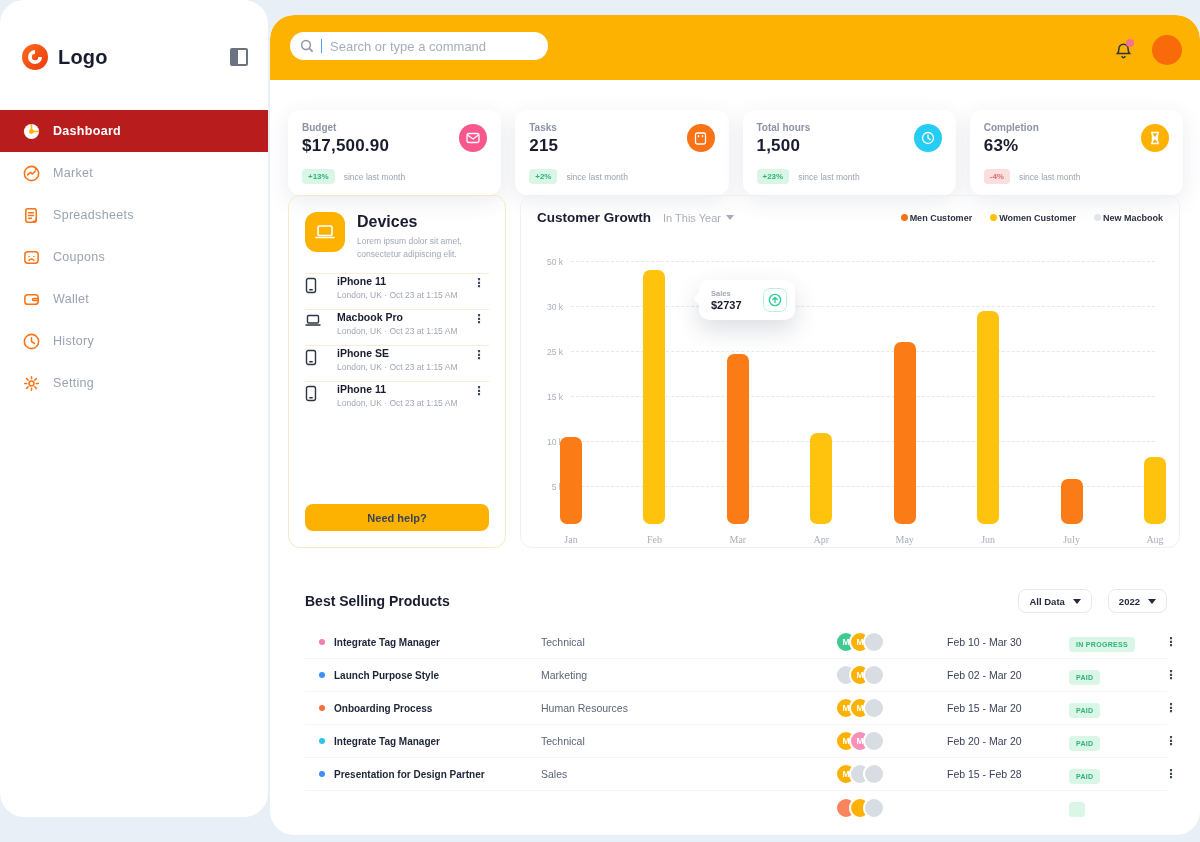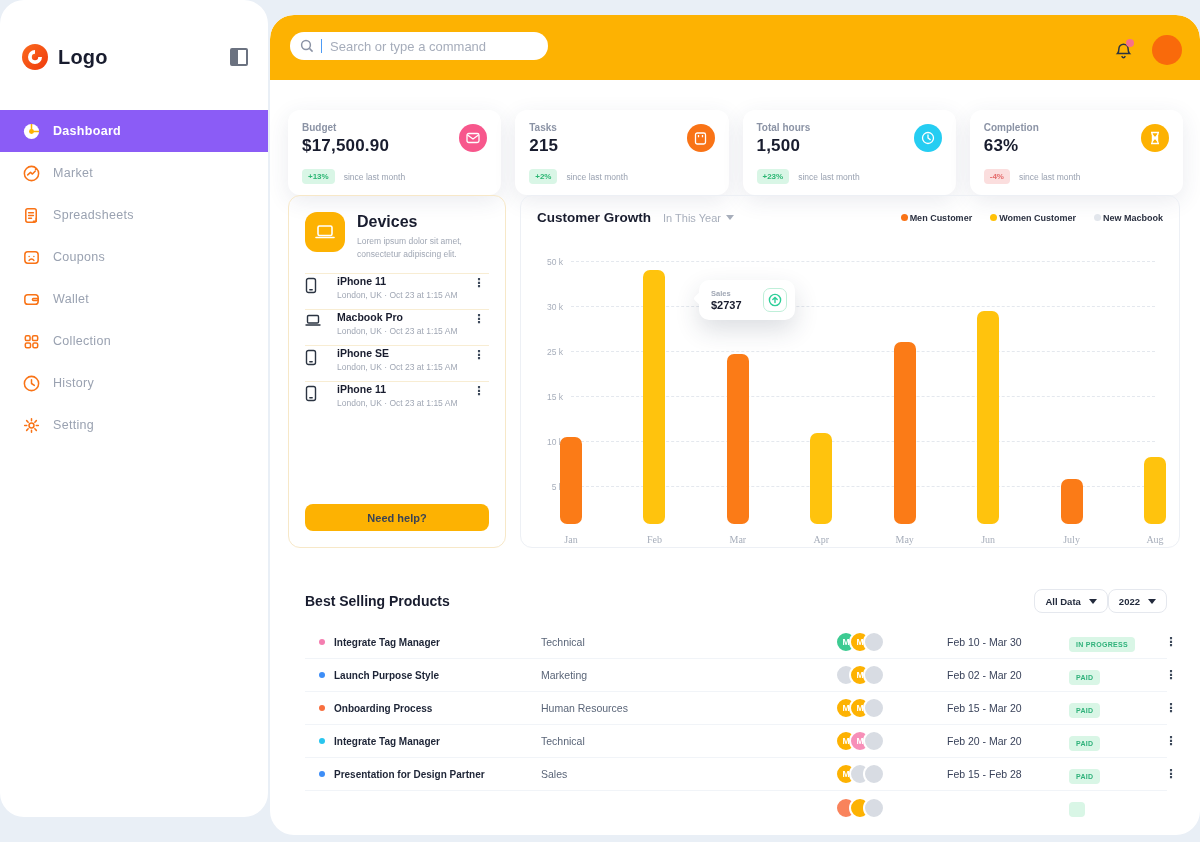--- a/index.html
+++ b/index.html
@@ -10,21 +10,21 @@
   .sidebar { position:absolute; left:0; top:15; width:268px; height:817px; background:#fff; border-radius:24px; z-index:2; }
   .logo-row { display:flex; align-items:center; padding:42px 20px 0 20px; }
   .logo-mark { width:30px; height:30px; flex:0 0 30px; }
   .logo-text { font-size:20px; font-weight:bold; margin-left:8px; letter-spacing:.2px; }
   .collapse-btn { margin-left:auto; width:18px; height:18px; border:2px solid #6B7280; border-radius:2px; position:relative; cursor:pointer; }
   .collapse-btn::before { content:""; position:absolute; left:0; top:0; bottom:0; width:6px; background:#6B7280; }
   .nav { margin-top:38px; }
   .nav-item { display:flex; align-items:center; height:42px; padding-left:22px; cursor:pointer; }
   .nav-item .nav-ic { width:19px; height:19px; flex:0 0 19px; display:flex; align-items:center; justify-content:center; }
   .nav-item .nav-label { margin-left:12px; font-size:12.5px; color:#9AA2B1; letter-spacing:.3px; }
-  .nav-item.active { background:#8b5cf6; }
+  .nav-item.active { background:#b91c1c; }
   .nav-item.active .nav-label { color:#fff; font-weight:bold; }
 
   
   .main { position:absolute; left:270px; top:15px; right:0; height:820px; background:#fff; border-radius:24px 24px 24px 24px; overflow:hidden; }
   .topbar { position:absolute; left:0; right:0; top:0; height:65px; background:#FDB202; border-radius:24px 24px 0 0; }
   .search-pill { position:absolute; left:20px; top:17px; width:258px; height:28px; background:#fff; border-radius:14px; display:flex; align-items:center; padding:0 10px; }
   .search-pill input { border:none; outline:none; flex:1; font-size:13px; color:#333; background:transparent; padding-left:8px; font-family:inherit; }
   .search-pill input::placeholder { color:#A6ADBB; }
   .search-caret { width:1px; height:14px; background:#4D9BF5; margin-left:7px; }
   .bell-wrap { position:absolute; right:68px; top:27px; cursor:pointer; }
@@ -78,21 +78,21 @@
   .tooltip { position:absolute; left:128px; top:24px; width:96px; height:40px; background:#fff; border-radius:10px; box-shadow:0 10px 24px rgba(35,48,74,.16); display:flex; align-items:center; padding:0 8px 0 12px; z-index:3; }
   .tooltip::before { content:""; position:absolute; left:-4px; top:14px; width:9px; height:9px; background:#fff; transform:rotate(45deg); border-radius:2px; }
   .tt-label { font-size:7.5px; color:#A0A7B4; font-weight:bold; }
   .tt-value { font-size:11px; font-weight:bold; margin-top:1px; }
   .tt-ic { margin-left:auto; width:24px; height:24px; border:1.5px solid #BFEFD9; border-radius:7px; display:flex; align-items:center; justify-content:center; }
 
   
   .products { position:absolute; left:18px; right:20px; top:560px; bottom:0; }
   .prod-head { display:flex; align-items:center; padding:14px 13px 0 17px; }
   .prod-title { font-size:14px; font-weight:bold; }
-  .filter-btn { display:flex; align-items:center; gap:8px; background:#fff; border:1px solid #E5E8EE; border-radius:8px; height:24px; padding:0 10px; font-size:9.5px; font-weight:bold; color:#222A3C; cursor:pointer; margin-left:0; font-family:inherit; }
+  .filter-btn { display:flex; align-items:center; gap:8px; background:#fff; border:1px solid #E5E8EE; border-radius:8px; height:24px; padding:0 10px; font-size:9.5px; font-weight:bold; color:#222A3C; cursor:pointer; margin-left:16px; font-family:inherit; }
   .filter-btn:first-of-type { margin-left:auto; }
   .table { margin:13px 13px 0 17px; }
   .thead { display:grid; grid-template-columns:222px 294px 112px 122px 78px 34px; align-items:center; background:#FBE7B2; border-radius:6px; height:28px; padding:0 14px; }
   .th { font-size:8px; font-weight:bold; color:#454D5F; letter-spacing:.5px; }
   .trow { display:grid; grid-template-columns:222px 294px 112px 122px 78px 34px; align-items:center; height:33px; padding:0 14px; border-bottom:1px solid #F1F4F8; }
   .pname { display:flex; align-items:center; gap:9px; font-size:10px; font-weight:bold; color:#1D2436; }
   .pdot { width:6px; height:6px; border-radius:50%; flex:0 0 6px; }
   .ptype { font-size:10.5px; color:#5A6578; }
   .team { display:flex; }
   .tavatar { width:22px; height:22px; border-radius:50%; border:2px solid #fff; display:flex; align-items:center; justify-content:center; color:#fff; font-size:8.5px; font-weight:bold; }
@@ -169,31 +169,20 @@
           <svg width="19" height="19" viewBox="0 0 20 20" fill="none" stroke="#F97316" stroke-width="1.6" stroke-linecap="round" stroke-linejoin="round">
             <rect x="3" y="5" width="14" height="10" rx="3"></rect>
             <path d="M12 9 h5 v2 h-5 a1 1 0 0 1 0-2 z"></path>
           </svg>
         </span>
         <span class="nav-label">Wallet</span>
       </div>
       <div class="nav-item">
         <span class="nav-ic">
           <svg width="19" height="19" viewBox="0 0 20 20" fill="none" stroke="#F97316" stroke-width="1.6" stroke-linecap="round" stroke-linejoin="round">
-            <rect x="3.5" y="4" width="5" height="5" rx="1.5"></rect>
-            <rect x="11" y="4" width="5.5" height="5" rx="1.5"></rect>
-            <rect x="3.5" y="11.5" width="5.5" height="5" rx="1.5"></rect>
-            <rect x="11.5" y="11.5" width="5" height="5" rx="1.5"></rect>
-          </svg>
-        </span>
-        <span class="nav-label">Collection</span>
-      </div>
-      <div class="nav-item">
-        <span class="nav-ic">
-          <svg width="19" height="19" viewBox="0 0 20 20" fill="none" stroke="#F97316" stroke-width="1.6" stroke-linecap="round" stroke-linejoin="round">
             <circle cx="10" cy="10" r="7.5"></circle>
             <path d="M10 6 V10 L13 12"></path>
           </svg>
         </span>
         <span class="nav-label">History</span>
       </div>
       <div class="nav-item">
         <span class="nav-ic">
           <svg width="19" height="19" viewBox="0 0 20 20" fill="none" stroke="#F97316" stroke-width="1.6" stroke-linecap="round" stroke-linejoin="round">
             <circle cx="10" cy="10" r="2.6"></circle>

